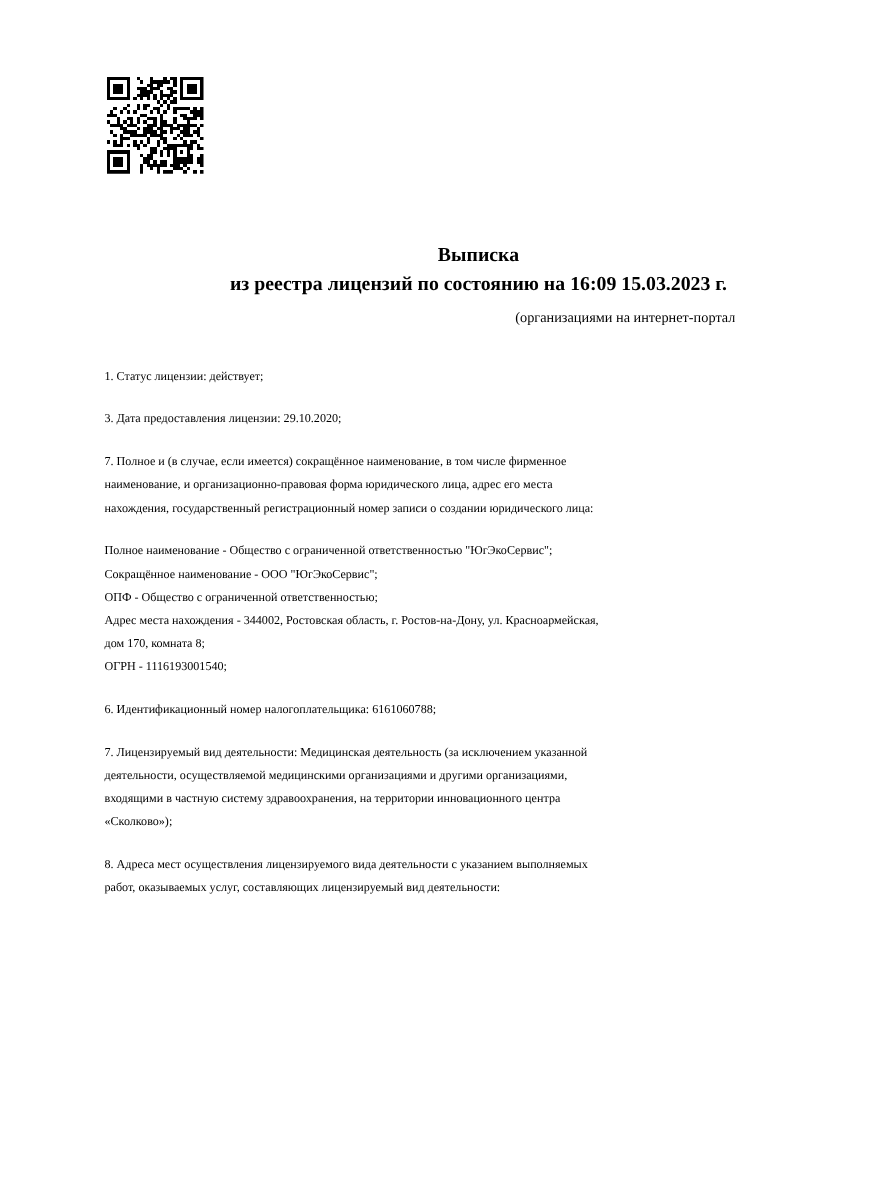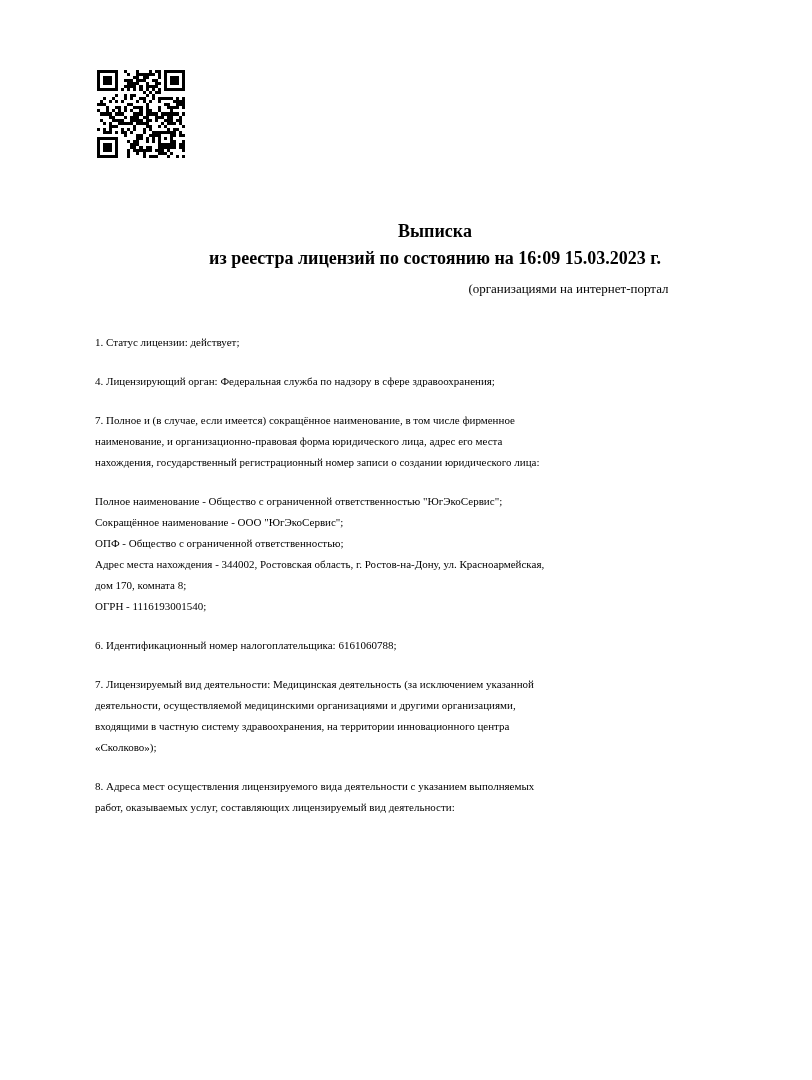--- a/index.html
+++ b/index.html
@@ -468,21 +468,21 @@
 
   <div class="title-block">
     <div>Выписка</div>
     <div>из реестра лицензий по состоянию на 16:09 15.03.2023 г.</div>
   </div>
 
   <div class="subtitle">(организациями на интернет-портале Росздравнадзора)</div>
 
   <div class="body-text">
     <p>1. Статус лицензии: действует;</p>
-    <p>4. Лицензирующий орган: Федеральная служба по надзору в сфере здравоохранения;</p>
+    <p>3. Дата предоставления лицензии: 29.10.2020;</p>
     <p>7. Полное и (в случае, если имеется) сокращённое наименование, в том числе фирменное
 наименование, и организационно-правовая форма юридического лица, адрес его места
 нахождения, государственный регистрационный номер записи о создании юридического лица:</p>
     <p>Полное наименование - Общество с ограниченной ответственностью "ЮгЭкоСервис";
 Сокращённое наименование - ООО "ЮгЭкоСервис";
 ОПФ - Общество с ограниченной ответственностью;
 Адрес места нахождения - 344002, Ростовская область, г. Ростов-на-Дону, ул. Красноармейская,
 дом 170, комната 8;
 ОГРН - 1116193001540;</p>
     <p>6. Идентификационный номер налогоплательщика: 6161060788;</p>

